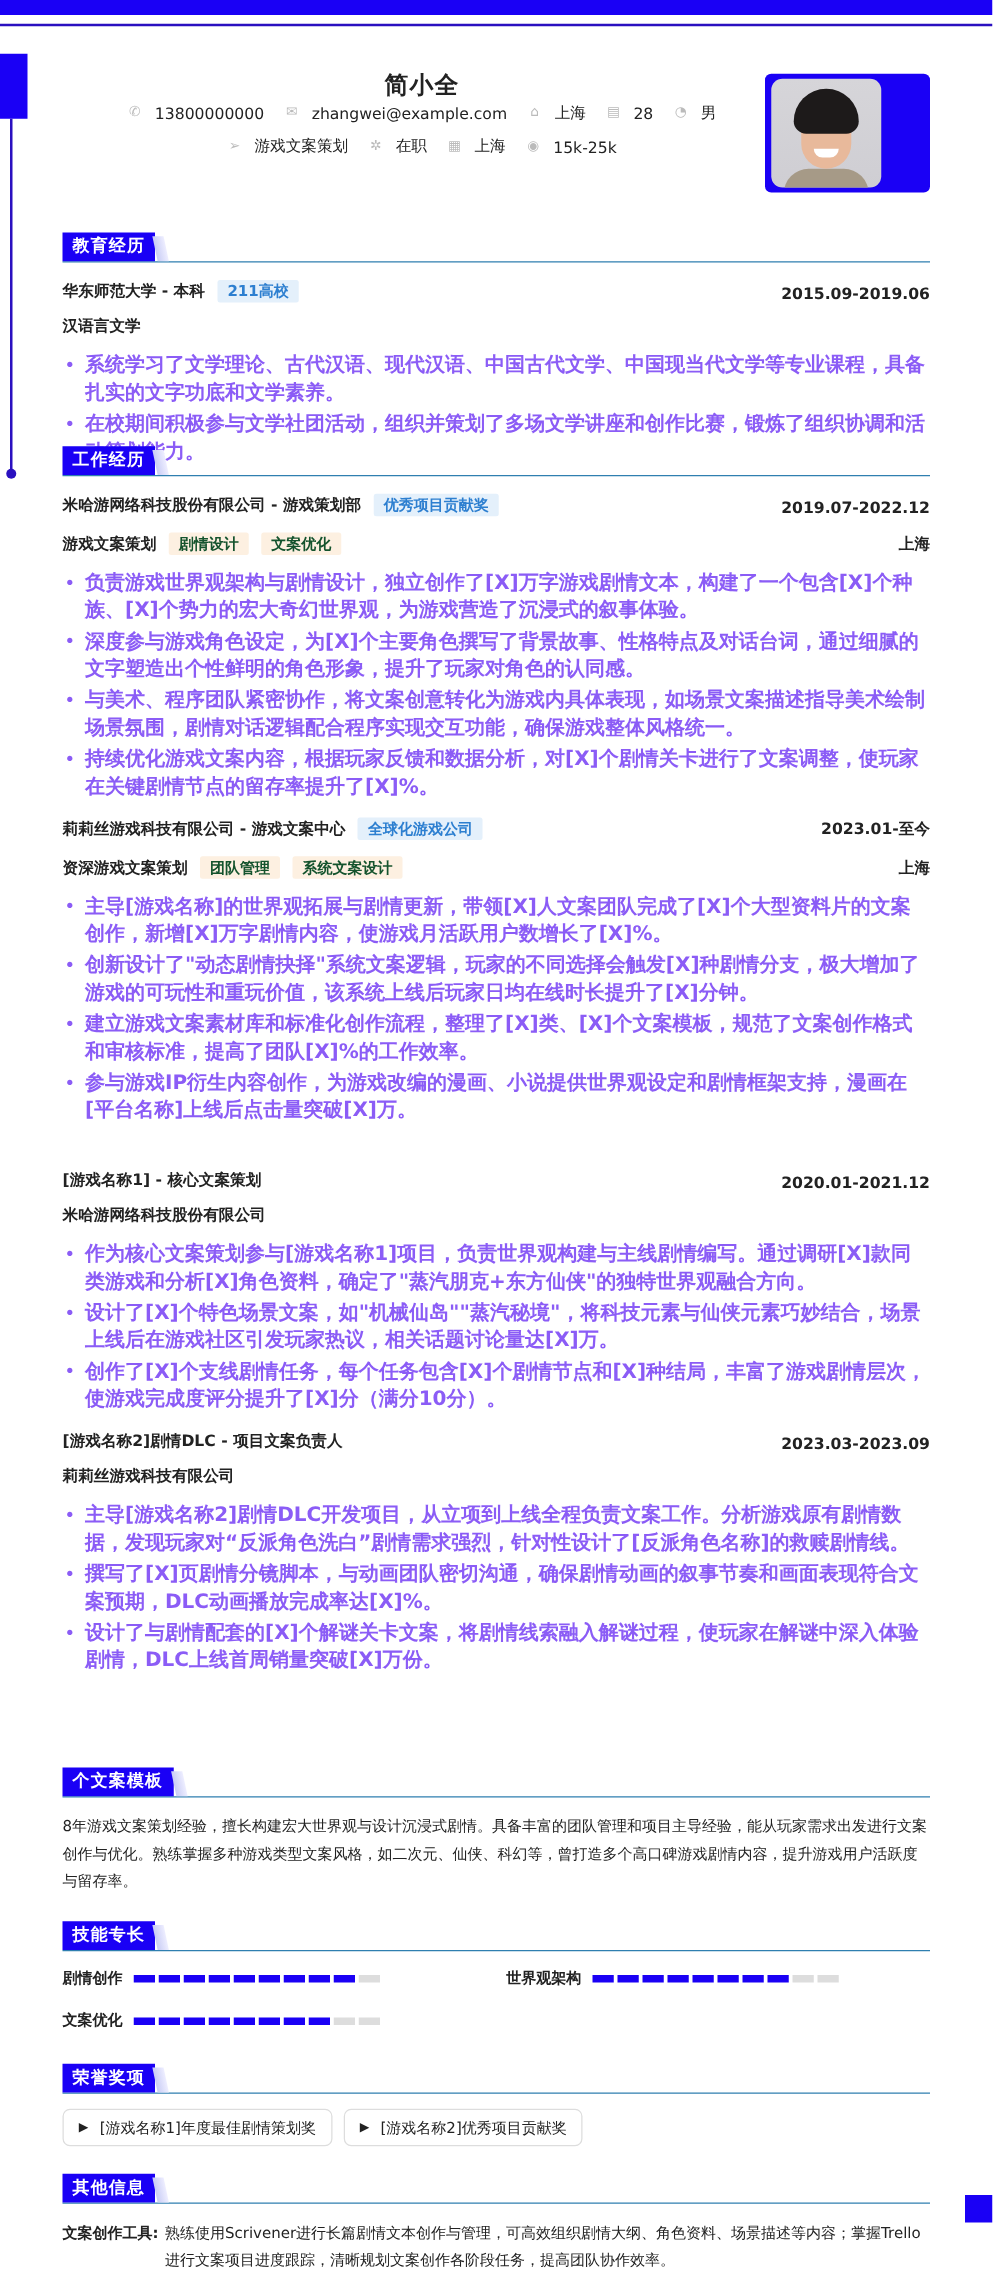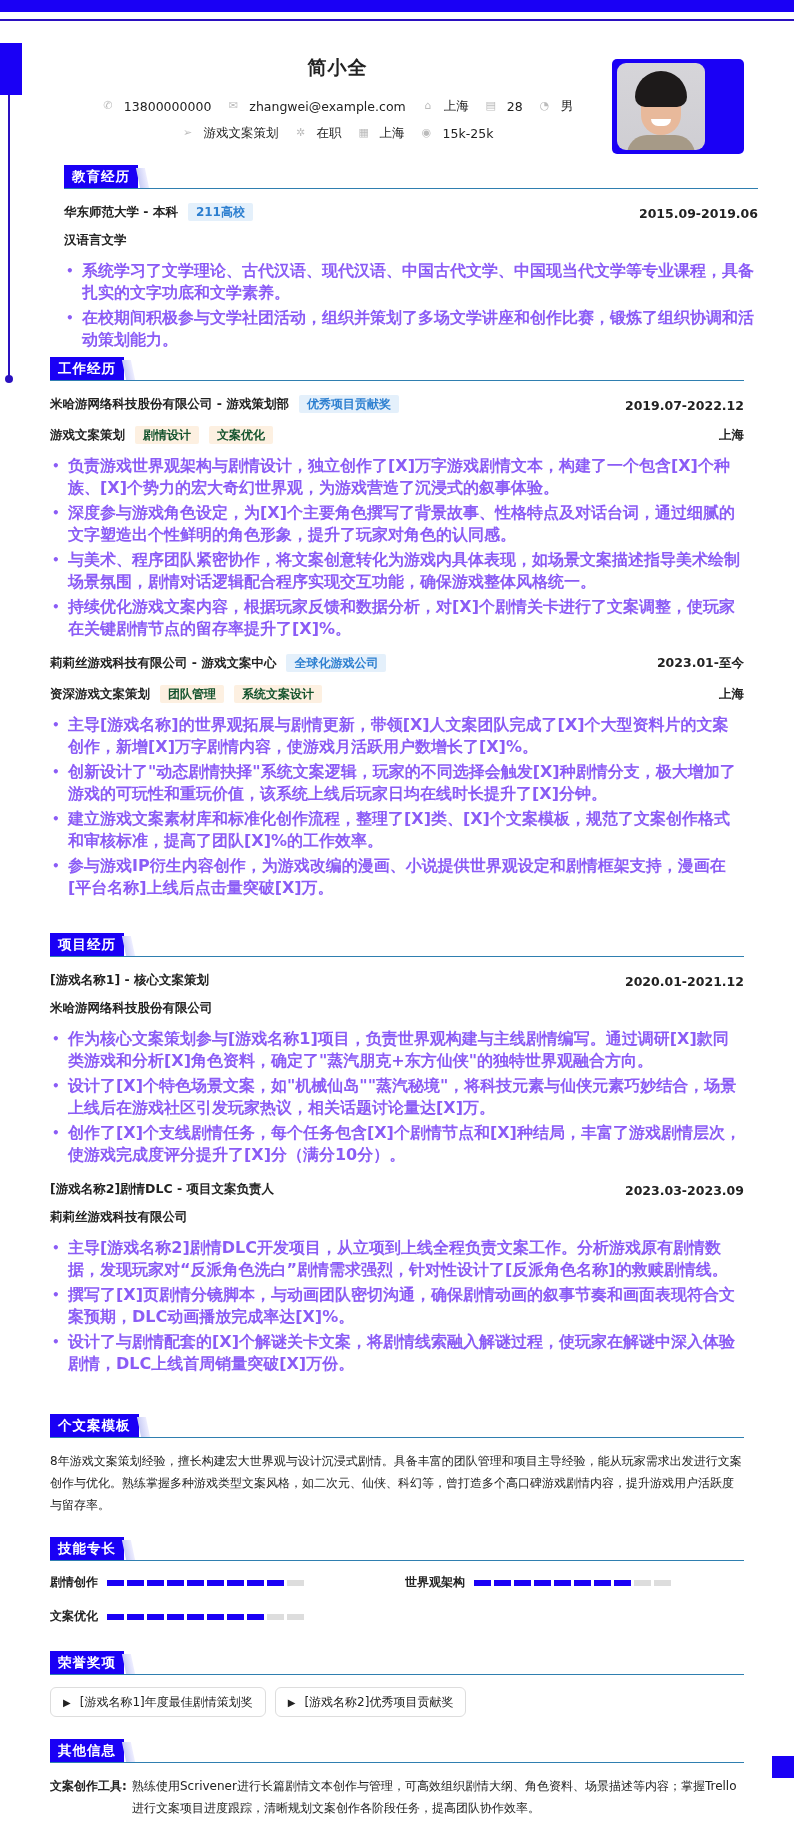--- a/index.html
+++ b/index.html
@@ -6,21 +6,21 @@
   html, body { width: 794px; background: #fff; }
   body { font-family: "DejaVu Sans", "Liberation Sans", sans-serif; color: #222; font-size: 12px; position: relative; min-height: 1822px; }
   .top-bar { position: absolute; left: 0; top: 0; width: 794px; height: 12px; background: #1a00f5; }
   .top-line { position: absolute; left: 0; top: 19px; width: 794px; height: 2px; background: #2a10c0; }
   .left-block { position: absolute; left: 0; top: 43px; width: 22px; height: 52px; background: #1a00f5; }
   .left-line { position: absolute; left: 8px; top: 95px; width: 2px; height: 283px; background: #2a10c0; }
   .left-dot { position: absolute; left: 5px; top: 375px; width: 8px; height: 8px; border-radius: 50%; background: #2a10c0; }
   .right-block { position: absolute; left: 772px; top: 1756px; width: 22px; height: 22px; background: #1a00f5; }
 
   .header { position: absolute; left: 50px; top: 55px; width: 575px; text-align: center; }
-  .name { font-size: 19px; font-weight: bold; color: #222; letter-spacing: 1px; margin-bottom: 16px; }
+  .name { font-size: 19px; font-weight: bold; color: #222; letter-spacing: 1px; }
   .info-row { display: flex; justify-content: center; align-items: center; gap: 0; font-size: 12.5px; color: #222; height: 18px; margin-bottom: 9px; }
   .info-item { display: inline-flex; align-items: center; margin: 0 8px; }
   .info-icon { display: inline-block; width: 12px; height: 12px; margin-right: 10px; color: #bbb; font-size: 11px; line-height: 12px; text-align: center; }
   .photo-frame { position: absolute; left: 612px; top: 59px; width: 132px; height: 95px; background: #1a00f5; border-radius: 5px; }
   .photo { position: absolute; left: 5px; top: 4px; width: 88px; height: 87px; border-radius: 9px; background: linear-gradient(#d6d5d9, #cfced3); overflow: hidden; }
   .photo .hair { position: absolute; left: 18px; top: 8px; width: 52px; height: 36px; background: #1d1a1a; border-radius: 26px 26px 10px 10px; }
   .photo .face { position: absolute; left: 24px; top: 22px; width: 40px; height: 50px; background: #e8b99b; border-radius: 18px 18px 20px 20px; }
   .photo .smile { position: absolute; left: 34px; top: 56px; width: 20px; height: 7px; background: #fff; border-radius: 0 0 10px 10px; }
   .photo .shirt { position: absolute; left: 10px; top: 72px; width: 68px; height: 20px; background: #a69a87; border-radius: 20px 20px 0 0; }
 
@@ -107,21 +107,21 @@
 
 <div class="photo-frame">
   <div class="photo">
     <div class="shirt"></div>
       <div class="face"></div>
       <div class="hair"></div>
       <div class="smile"></div>
   </div>
 </div>
 
-<div class="section" style="top:165px;margin-left:14px;">
+<div class="section" style="top:186px;">
   <div class="sec-head">
     <div class="sec-title">教育经历</div>
   </div>
   <div class="row">
     <div class="left">
       <span>华东师范大学 - 本科</span>
       <span class="tag blue">211高校</span>
     </div>
     <span>2015.09-2019.06</span>
   </div>
@@ -178,23 +178,20 @@
     <ul class="bullets">
       <li>主导[游戏名称]的世界观拓展与剧情更新，带领[X]人文案团队完成了[X]个大型资料片的文案创作，新增[X]万字剧情内容，使游戏月活跃用户数增长了[X]%。</li>
       <li>创新设计了"动态剧情抉择"系统文案逻辑，玩家的不同选择会触发[X]种剧情分支，极大增加了游戏的可玩性和重玩价值，该系统上线后玩家日均在线时长提升了[X]分钟。</li>
       <li>建立游戏文案素材库和标准化创作流程，整理了[X]类、[X]个文案模板，规范了文案创作格式和审核标准，提高了团队[X]%的工作效率。</li>
       <li>参与游戏IP衍生内容创作，为游戏改编的漫画、小说提供世界观设定和剧情框架支持，漫画在[平台名称]上线后点击量突破[X]万。</li>
     </ul>
   </div>
 </div>
 
 <div class="section" style="top:933px;">
-  <div class="sec-head">
-    <div class="sec-title">项目经历</div>
-  </div>
   <div>
     <div class="row">
       <span>[游戏名称1] - 核心文案策划</span>
       <span>2020.01-2021.12</span>
     </div>
     <div class="sub">米哈游网络科技股份有限公司</div>
     <ul class="bullets">
       <li>作为核心文案策划参与[游戏名称1]项目，负责世界观构建与主线剧情编写。通过调研[X]款同类游戏和分析[X]角色资料，确定了"蒸汽朋克+东方仙侠"的独特世界观融合方向。</li>
       <li>设计了[X]个特色场景文案，如"机械仙岛""蒸汽秘境"，将科技元素与仙侠元素巧妙结合，场景上线后在游戏社区引发玩家热议，相关话题讨论量达[X]万。</li>
       <li>创作了[X]个支线剧情任务，每个任务包含[X]个剧情节点和[X]种结局，丰富了游戏剧情层次，使游戏完成度评分提升了[X]分（满分10分）。</li>

